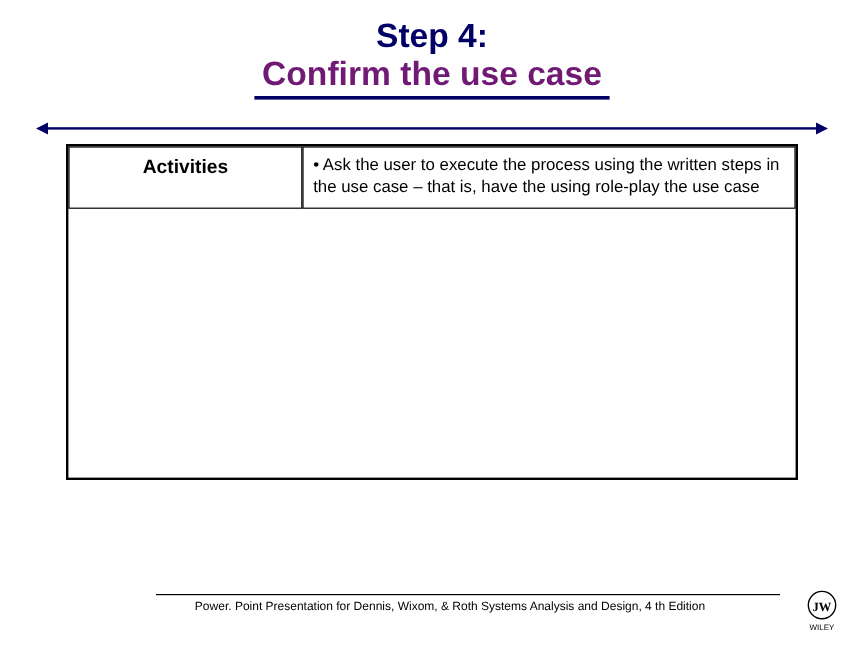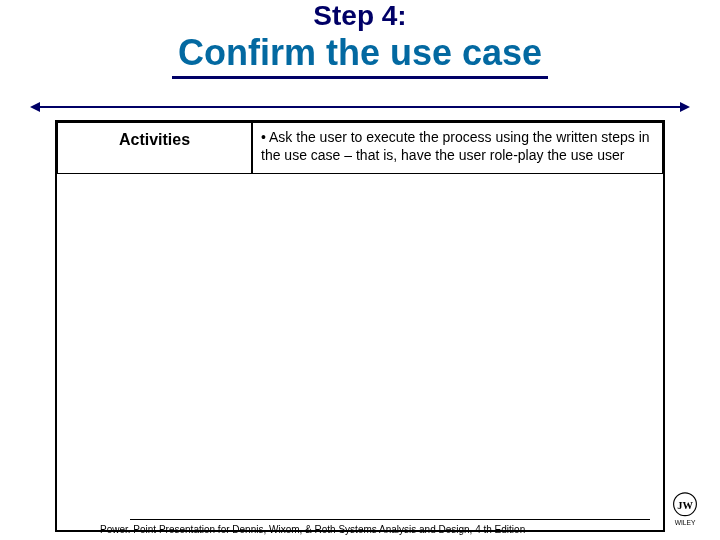--- a/index.html
+++ b/index.html
@@ -6,30 +6,31 @@
   body {
     width: 720px;
     height: 540px;
     background: #fff;
     font-family: Arial, sans-serif;
     position: relative;
     overflow: hidden;
   }
   .title-block {
     text-align: center;
+    padding-top: 14px;
   }
   .title-line1 {
     font-size: 28px;
     font-weight: bold;
     color: #000066;
   }
   .title-line2 {
-    font-size: 36px;
+    font-size: 28px;
     font-weight: bold;
-    color: #0369a1;
+    color: #701a75;
     border-bottom: 3px solid #000066;
     display: inline-block;
     padding: 0 6px 2px 6px;
   }
   .arrow-row {
     position: absolute;
     top: 102px;
     left: 30px;
     right: 30px;
     height: 10px;
@@ -58,21 +59,21 @@
     width: 0; height: 0;
     border-top: 5px solid transparent;
     border-bottom: 5px solid transparent;
     border-left: 10px solid #000066;
   }
   .table {
     position: absolute;
     top: 120px;
     left: 55px;
     width: 610px;
-    height: 412px;
+    height: 280px;
     border: 2px solid #000;
     display: grid;
     grid-template-columns: 195px 1fr;
     grid-template-rows: 52px 1fr;
   }
   .cell {
     border: 1px solid #000;
     padding: 6px 8px;
   }
   .header-cell {
@@ -83,24 +84,24 @@
     align-items: flex-start;
     justify-content: center;
     padding-top: 8px;
   }
   .body-cell {
     font-size: 14px;
     line-height: 1.25;
   }
   .footer {
     position: absolute;
-    bottom: 4px;
+    bottom: 28px;
     right: 70px;
     left: 100px;
-    text-align: left;
+    text-align: center;
   }
   .footer-rule {
     border-top: 1px solid #000;
     margin-bottom: 3px;
     margin-left: 30px;
   }
   .footer-text {
     font-size: 10px;
     line-height: 1.3;
     color: #000;
@@ -123,21 +124,21 @@
 </div>
 
 <div class="arrow-row">
   <div class="arrow-left"></div>
   <div class="arrow-line"></div>
   <div class="arrow-right"></div>
 </div>
 
 <div class="table">
   <div class="cell header-cell">Activities</div>
-  <div class="cell body-cell">• Ask the user to execute the process using the written steps in the use case – that is, have the user role-play the use user</div>
+  <div class="cell body-cell">• Ask the user to execute the process using the written steps in the use case – that is, have the using role-play the use case</div>
 </div>
 
 <div class="footer">
   <div class="footer-rule"></div>
   <div class="footer-text">Power. Point Presentation for Dennis, Wixom, &amp; Roth Systems Analysis and Design, 4 th Edition</div>
 </div>
 
 <div class="logo">
   <svg viewBox="0 0 40 40">
     <circle cx="20" cy="15" r="12" fill="none" stroke="#000" stroke-width="1.2"></circle>

